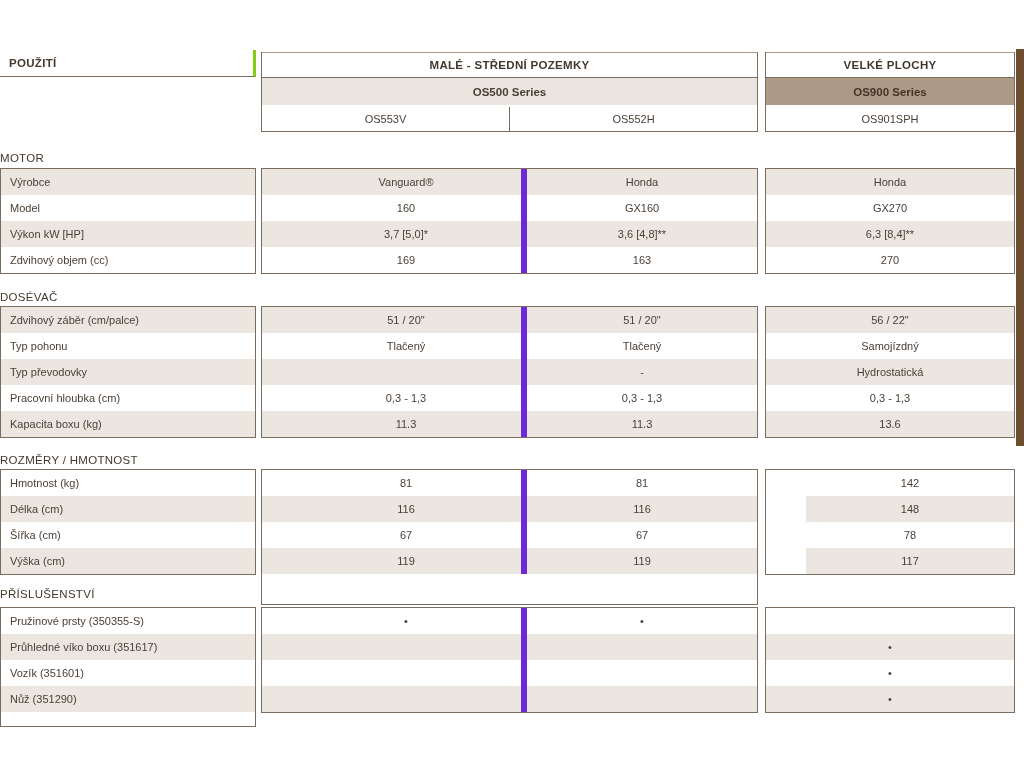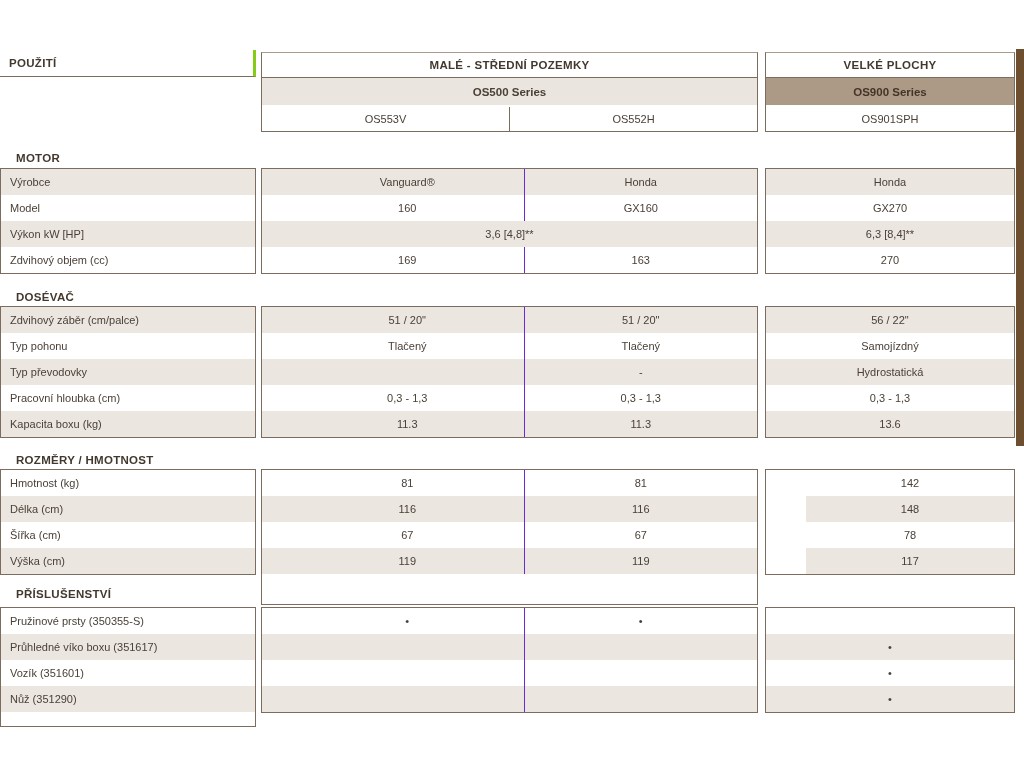--- a/index.html
+++ b/index.html
@@ -38,38 +38,38 @@
     flex:1; display:flex; align-items:center; justify-content:center; font-size:11px;
   }
   .model-cell.first{ border-right:1px solid #7b6c5e; }
   
   .page-edge-stripe{
     position:absolute; left:1016px; top:49px; width:8px; height:397px;
     background:#6d4e2f;
   }
   
   .section-title{
-    position:absolute; left:16px; font-weight:bold; font-size:11.5px;
+    position:absolute; left:0; font-weight:normal; font-size:11.5px;
     color:#42382e; letter-spacing:.3px; white-space:nowrap;
   }
   .spec-box{
     position:absolute; box-sizing:border-box; border:1px solid #7b6c5e; background:#fff;
   }
   .spec-box.labels{ left:0; width:256px; }
   .spec-box.mid{ left:261px; width:497px; }
   .spec-box.rgt{ left:765px; width:250px; }
   .spec-row{ height:26px; display:flex; align-items:stretch; }
   .spec-row.beige{ background:#ece6e0; }
   .label-cell{
     flex:1; display:flex; align-items:center; padding-left:9px; font-size:11px;
   }
   .value-cell{
     flex:1; display:flex; align-items:center; justify-content:center; font-size:11px;
   }
-  .value-cell.first{ border-right:1px solid #6d28d9;margin-left:29px; }
+  .value-cell.first{ border-right:6px solid #6d28d9;margin-left:29px; }
 </style>
 </head>
 <body>
 
 <div class="page">
 
   <div class="pouziti-box">
     <span>POUŽITÍ</span>
   </div>
 
@@ -111,20 +111,21 @@
       <div class="spec-box mid" style="top: 168px; height: 106px;">
         <div class="spec-row beige">
           <div class="value-cell first">Vanguard®</div>
           <div class="value-cell">Honda</div>
         </div>
         <div class="spec-row">
           <div class="value-cell first">160</div>
           <div class="value-cell">GX160</div>
         </div>
         <div class="spec-row beige">
+          <div class="value-cell first">3,7 [5,0]*</div>
           <div class="value-cell">3,6 [4,8]**</div>
         </div>
         <div class="spec-row">
           <div class="value-cell first">169</div>
           <div class="value-cell">163</div>
         </div>
       </div>
       <div class="spec-box rgt" style="top: 168px; height: 106px;">
         <div class="spec-row beige">
           <div class="value-cell">Honda</div>

